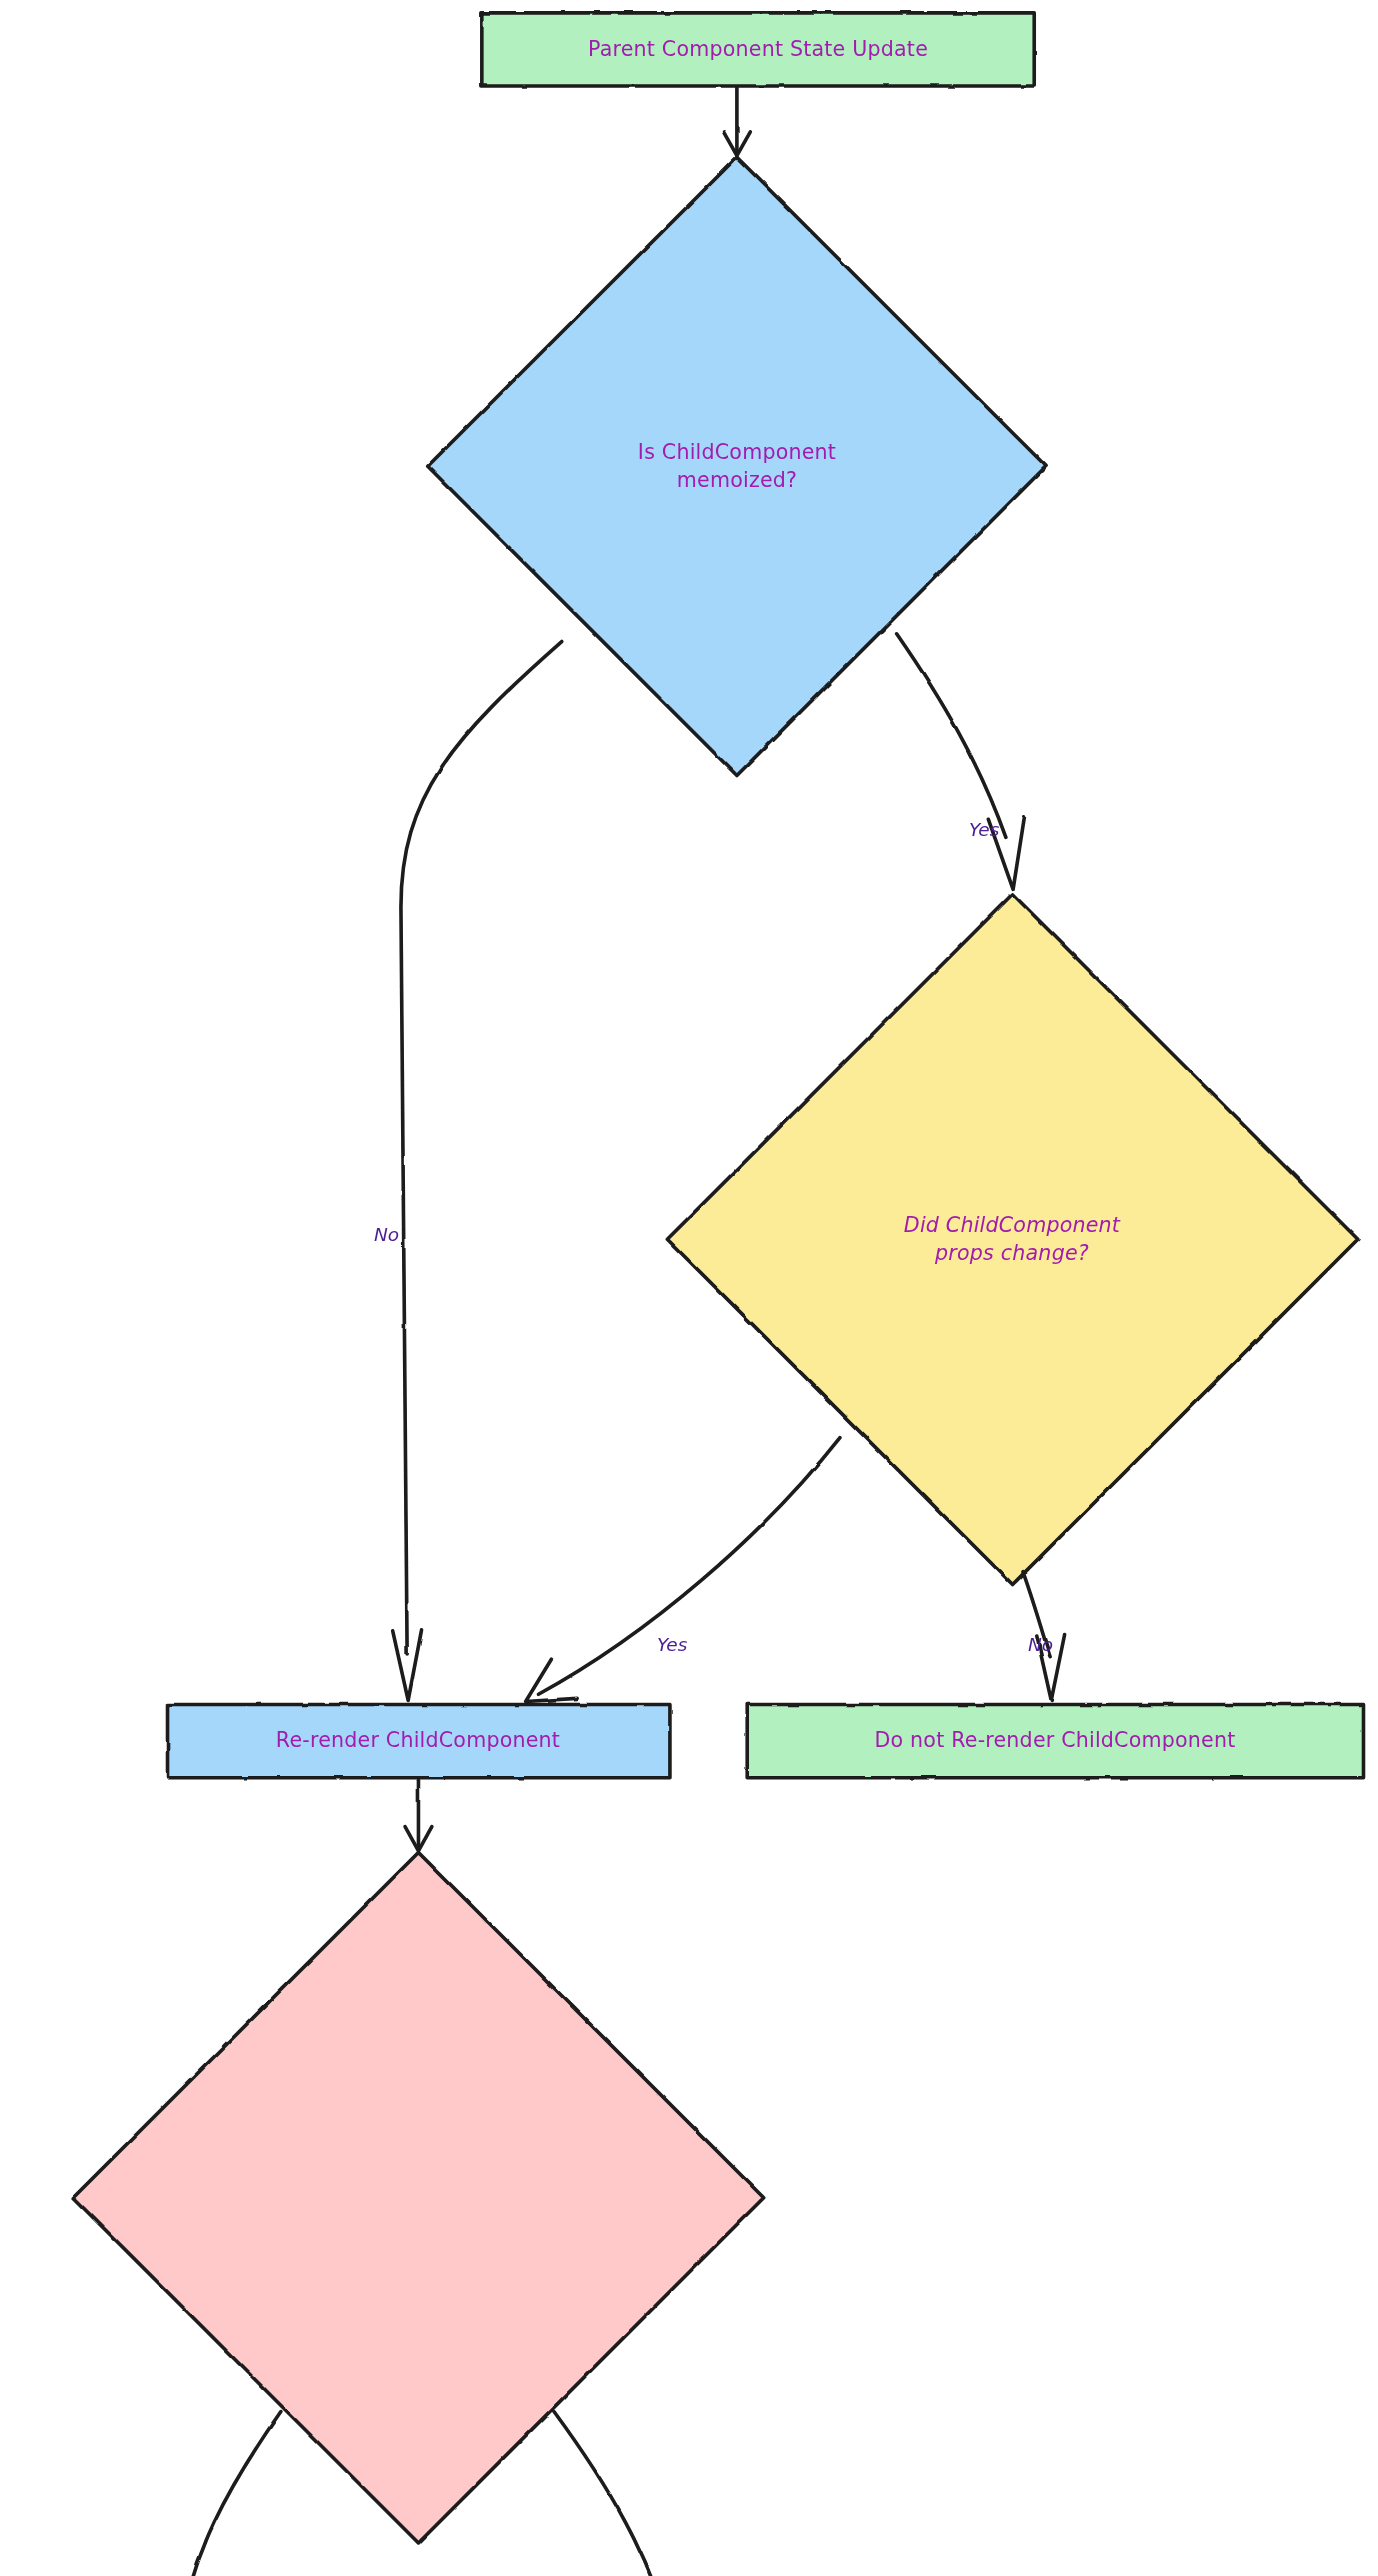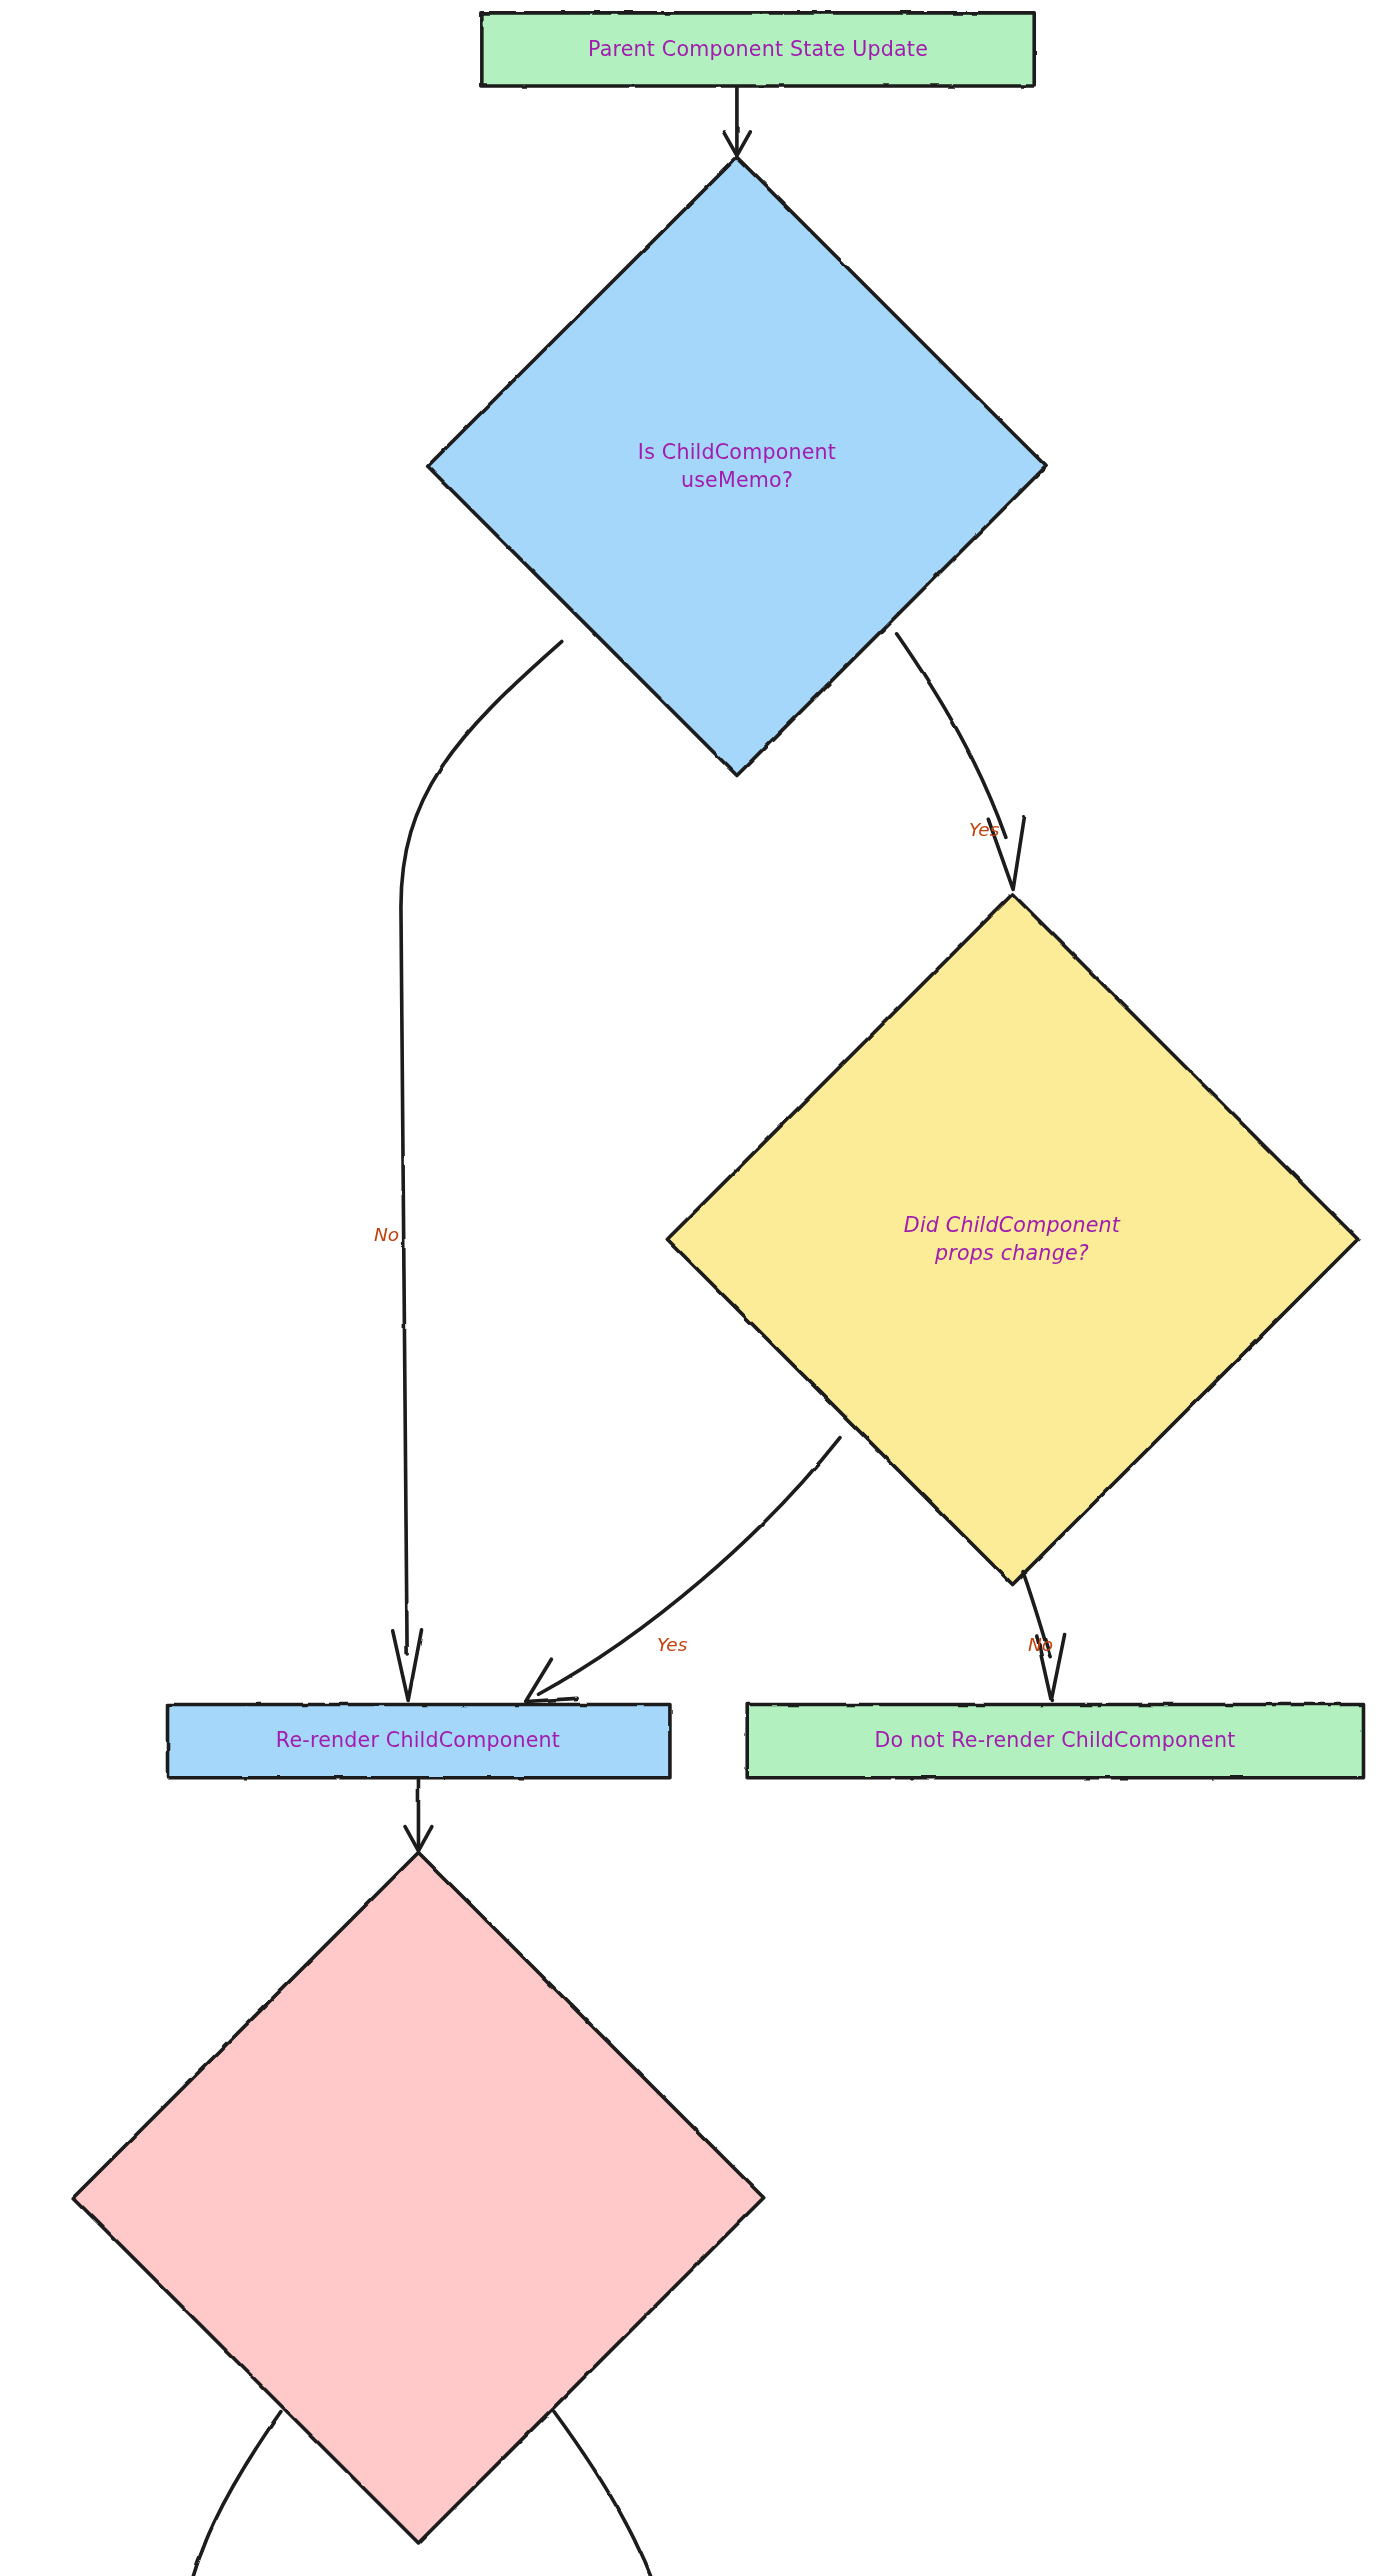--- a/index.html
+++ b/index.html
@@ -33,21 +33,21 @@
     color: #a21caf;
     font-family: "DejaVu Sans", sans-serif;
     font-size: 20.6px;
     line-height: 1.35;
     letter-spacing: 0.2px;
     pointer-events: none;
     white-space: pre-line;
   }
   .edge-label {
     position: absolute;
-    color: #c2410c;
+    color: #4c1d95;
     font-family: "DejaVu Sans", sans-serif;
     font-size: 18.5px;
     font-style: italic;
     line-height: 1;
     white-space: nowrap;
     pointer-events: none;
   }
   .shape-hit {
     position: absolute;
     background: transparent;
@@ -159,21 +159,21 @@
       <g>
         <path d="M1302,5348 C 1308,5420 1250,5455 1110,5485"></path>
         <path d="M1180,5440 L1090,5492 L1148,5552"></path>
       </g>
     </g>
   </svg>
 
   <div class="node-label" style="left:482px; top:13px; width:552px; height:73px;">Parent Component State Update</div>
 
   <div class="node-label" style="left:531px; top:415px; width:412px; height:103px;">Is ChildComponent
-useMemo?</div>
+memoized?</div>
 
   <div class="node-label" style="left:806px; top:1188px; width:412px; height:103px;font-style:italic;">Did ChildComponent
 props change?</div>
 
   <div class="node-label" style="left:747px; top:1704px; width:616px; height:73px;">Do not Re-render ChildComponent</div>
 
   <div class="node-label" style="left:167px; top:1704px; width:502px; height:73px;">Re-render ChildComponent</div>
 
 
   <div class="edge-label" style="left:374px; top:1226px;">No</div>

